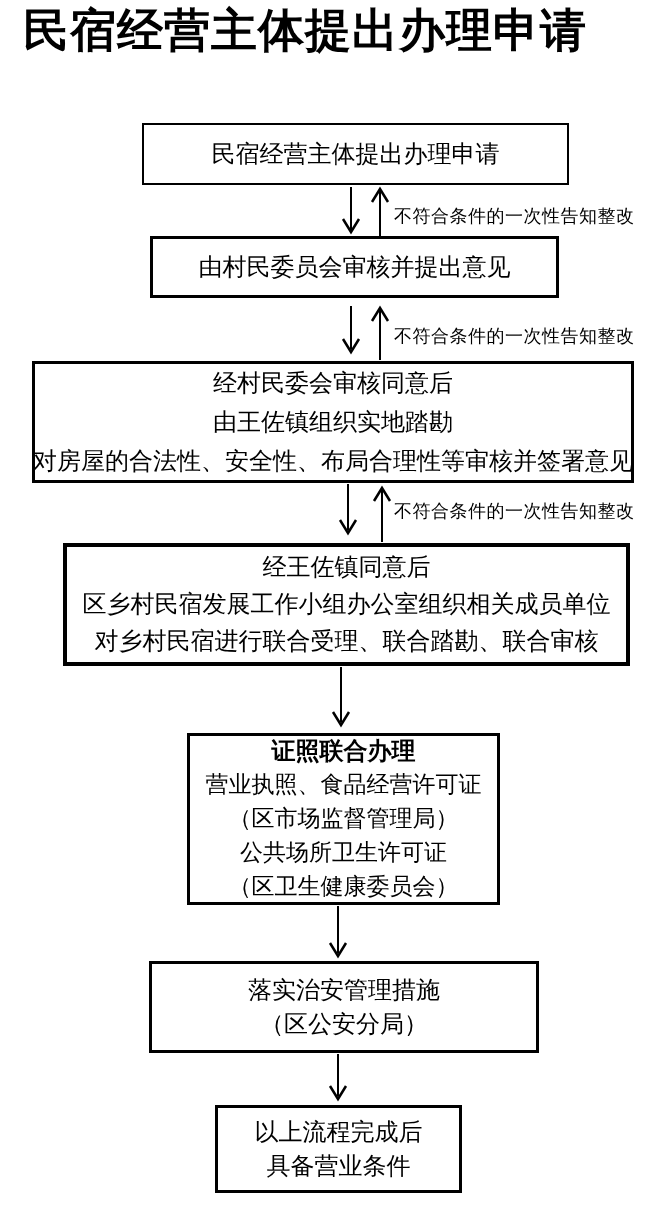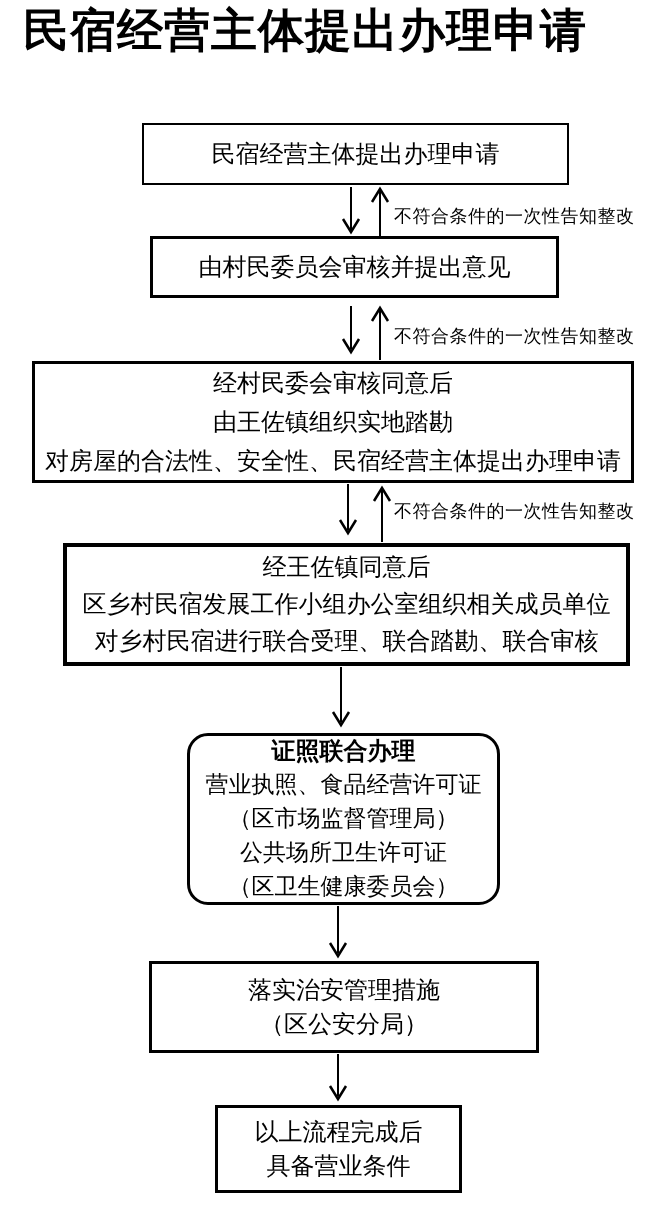--- a/index.html
+++ b/index.html
@@ -37,21 +37,21 @@
     text-align: center;
     font-size: 24px;
     line-height: 38px;
   }
   .box .line { white-space: nowrap; }
 
   .box-application   { left: 142px; top: 123px;  width: 427px; height: 62px;  border-width: 2px; }
   .box-village       { left: 150px; top: 236px;  width: 409px; height: 62px;  border-width: 3px; }
   .box-survey        { left: 32px;  top: 361px;  width: 602px; height: 122px; border-width: 3px; line-height: 39px; }
   .box-joint         { left: 63px;  top: 543px;  width: 567px; height: 123px; border-width: 4px; line-height: 37px; }
-  .box-licenses      { left: 187px; top: 733px;  width: 313px; height: 172px; border-width: 3px; font-size: 23px; line-height: 34px; border-radius: 21px; }
+  .box-licenses      { left: 187px; top: 733px;  width: 313px; height: 172px; border-width: 3px; font-size: 23px; line-height: 34px; }
   .box-security      { left: 149px; top: 961px;  width: 390px; height: 92px;  border-width: 3px; line-height: 34px; font-family: Liberation Serif, serif; }
   .box-ready         { left: 215px; top: 1105px; width: 247px; height: 88px;  border-width: 3px; line-height: 34px; }
 
   .box-licenses .line:first-child {
     font-weight: 700;
     font-family: "Liberation Sans", "DejaVu Sans", sans-serif;
     font-size: 24px;
   }
 
   .ret-label {
@@ -136,21 +136,21 @@
     <div class="line">民宿经营主体提出办理申请</div>
   </div>
 
   <div class="box box-village">
     <div class="line">由村民委员会审核并提出意见</div>
   </div>
 
   <div class="box box-survey">
     <div class="line">经村民委会审核同意后</div>
     <div class="line">由王佐镇组织实地踏勘</div>
-    <div class="line">对房屋的合法性、安全性、民宿经营主体提出办理申请</div>
+    <div class="line">对房屋的合法性、安全性、布局合理性等审核并签署意见</div>
   </div>
 
   <div class="box box-joint">
     <div class="line">经王佐镇同意后</div>
     <div class="line">区乡村民宿发展工作小组办公室组织相关成员单位</div>
     <div class="line">对乡村民宿进行联合受理、联合踏勘、联合审核</div>
   </div>
 
   <div class="box box-licenses">
     <div class="line">证照联合办理</div>

